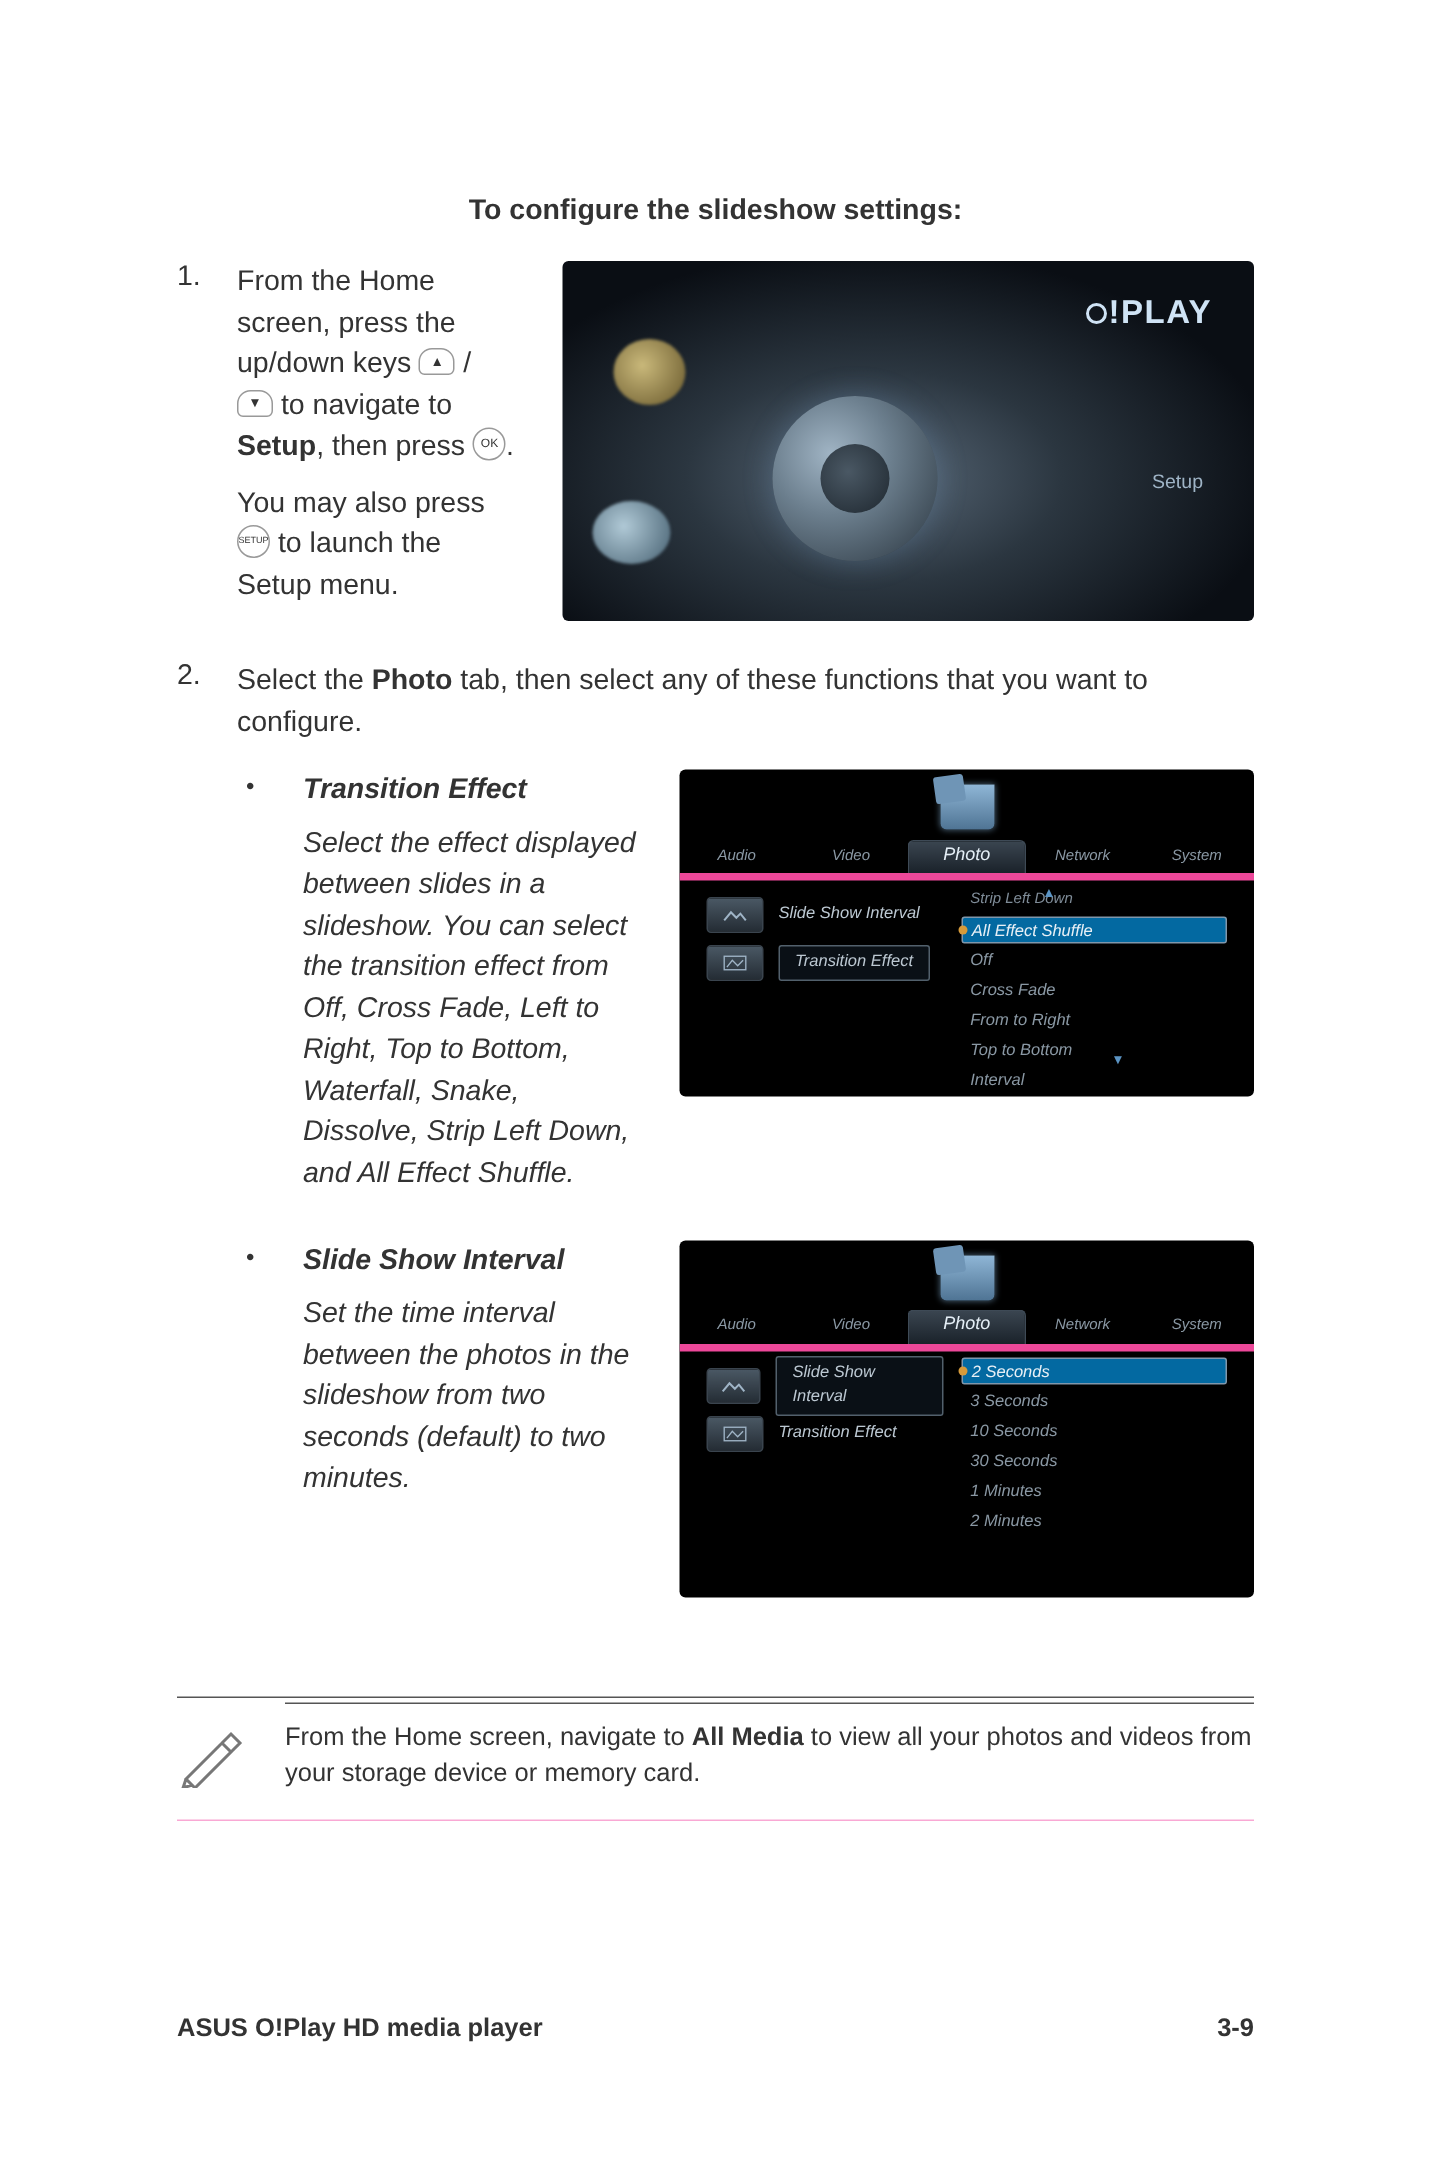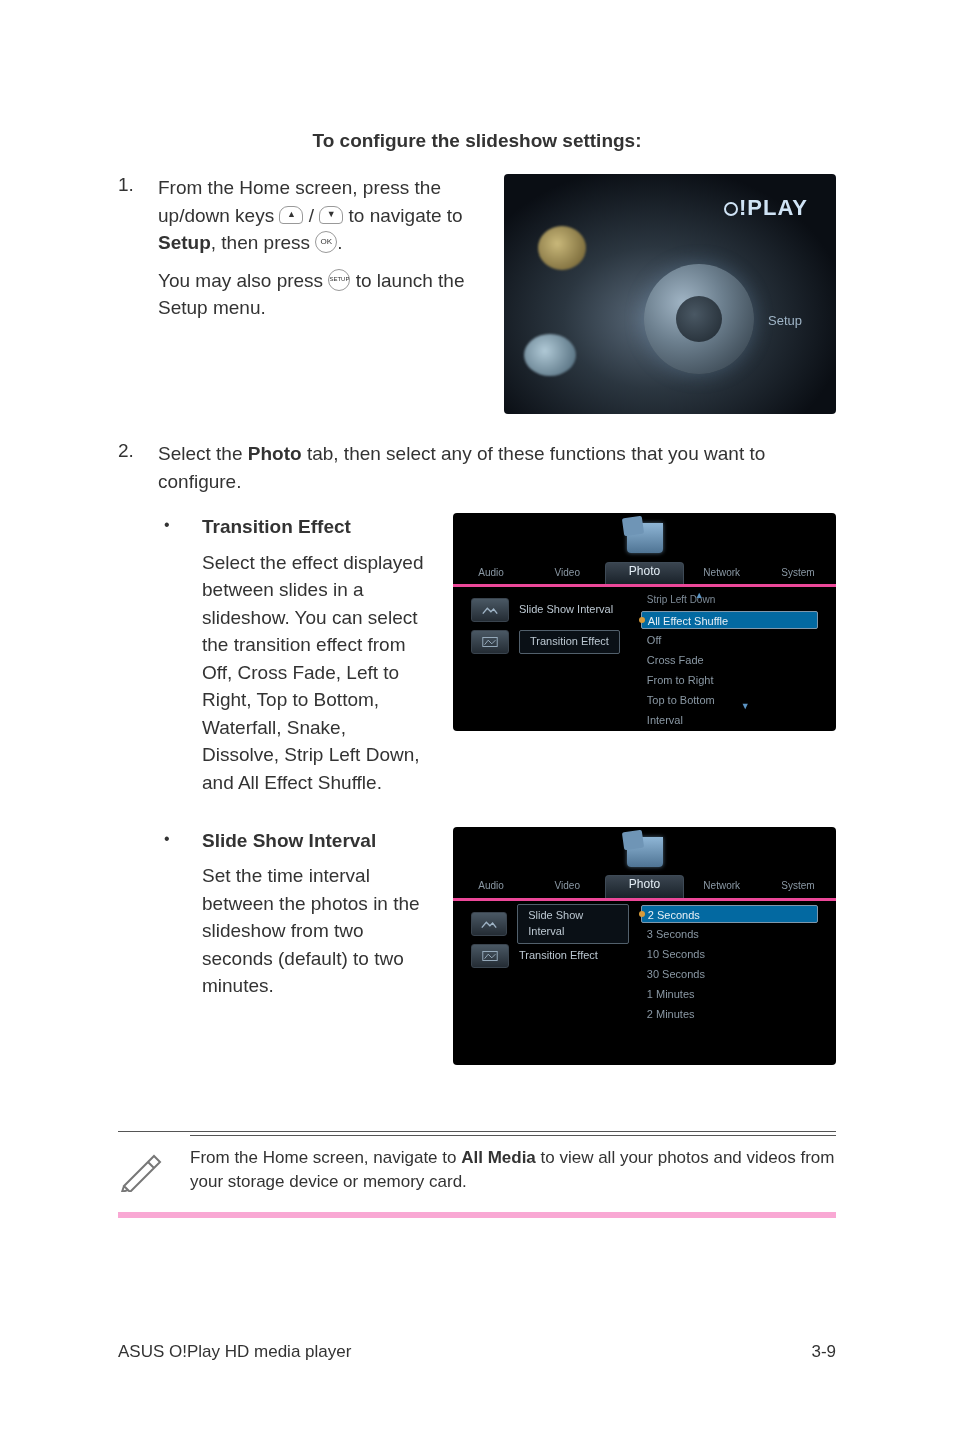--- a/index.html
+++ b/index.html
@@ -15,66 +15,66 @@
   .icon-key { display: inline-flex; align-items: center; justify-content: center; width: 24px; height: 18px; border: 1px solid #999; border-radius: 9px 9px 4px 4px; font-size: 9px; vertical-align: middle; position: relative; top: -2px; background: #fff; }
   .icon-key.round { border-radius: 50%; width: 22px; height: 22px; font-size: 8px; }
   .bullet-row { display: flex; margin-top: 18px; margin-bottom: 30px; }
   .bullet-dot { width: 44px; flex-shrink: 0; text-align: left; padding-left: 6px; font-size: 16px; }
   .bullet-body { flex: 1; }
   .bullet-title { font-weight: bold; font-size: 19px; margin-bottom: 8px; }
   .bullet-text { font-size: 19px; line-height: 1.45; }
   .shot { flex-shrink: 0; border-radius: 4px; overflow: hidden; }
 
   
-  .setup-shot { width: 332px; height: 240px; background: radial-gradient(ellipse at 45% 60%, #5a6a7a 0%, #2b3640 35%, #0a0e14 75%); position: relative; }
+  .setup-shot { width: 461px; height: 240px; background: radial-gradient(ellipse at 45% 60%, #5a6a7a 0%, #2b3640 35%, #0a0e14 75%); position: relative; }
   .oplay-logo { position: absolute; top: 18px; right: 28px; font-family: Arial, sans-serif; font-size: 22px; font-weight: bold; color: #cfe3f5; letter-spacing: 1px; }
   .oplay-logo .o { display:inline-block; border:2px solid #cfe3f5; width:14px; height:14px; border-radius:50%; vertical-align:-1px; margin-right:1px;}
   .gear { position: absolute; top: 90px; left: 140px; width: 110px; height: 110px; border-radius: 50%; background: radial-gradient(circle at 35% 35%, #a0b4c4 0%, #6c7f8e 40%, #3a4752 85%); box-shadow: 0 0 20px rgba(120,160,200,0.3); }
   .gear:before { content:""; position:absolute; left:32px; top:32px; width:46px; height:46px; border-radius:50%; background:radial-gradient(circle at 40% 40%, #4a5864, #1e272f);}
   .setup-label { position: absolute; top: 138px; right: 34px; font-size: 13px; color: #9fb4c6; }
   .blob { position:absolute; border-radius:50%; filter: blur(1px); }
   .blob.b1 { left:34px; top:52px; width:48px; height:44px; background:radial-gradient(circle at 40% 40%, #c9b87a, #7a6a3a 80%); }
   .blob.b2 { left:20px; top:160px; width:52px; height:42px; background:radial-gradient(circle at 40% 40%, #b0c9d6, #5a7484 80%); }
 
   
   .photo-shot { width: 383px; height: 218px; background: #000; position: relative; font-size: 11px; color: #8a98a4; }
   .ps-logo { position: absolute; top: 10px; left: 50%; transform: translateX(-50%); width: 36px; height: 30px; background: linear-gradient(#8fb6d6,#4f7494); border-radius: 0 0 4px 4px; box-shadow: 0 0 4px rgba(150,200,240,0.5);}
   .ps-logo:before { content:""; position:absolute; left:-4px; top:-6px; width:20px; height:18px; background:#6f95b6; border-radius:2px; transform:rotate(-8deg);}
-  .ps-tabs { position:absolute; top:46px; left:0; right:0; height:28px; display:flex; align-items:flex-end; border-bottom:3px solid #ec4899;}
+  .ps-tabs { position:absolute; top:46px; left:0; right:0; height:28px; display:flex; align-items:flex-end; border-bottom:5px solid #ec4899;}
   .ps-tab { flex:1; text-align:center; font-size:10px; padding-bottom:4px; }
   .ps-tab.active { background: linear-gradient(#3a4550,#1a222a); color:#e4eef6; border:1px solid #3e4a56; border-bottom:none; border-radius:4px 4px 0 0; font-size:12px; font-weight:500;}
   .ps-body { position:absolute; top:78px; left:0; right:0; bottom:0; display:flex; }
   .ps-left { width:48%; padding:6px 8px 0 18px; }
   .ps-right { flex:1; padding:0 18px 0 4px; position:relative; }
   .ps-item { display:flex; align-items:center; gap:10px; margin-bottom:6px; height:26px;}
   .ps-thumb { width:38px; height:24px; background:linear-gradient(#4a5864,#242c34); border-radius:3px; border:1px solid #3a444e; display:flex; align-items:center; justify-content:center;}
   .ps-thumb svg { width:18px; height:14px; }
   .ps-item-label { font-size:11px; color:#bcc8d2; }
   .ps-item-label.boxed { border:1px solid #52606c; padding:3px 10px; border-radius:2px; background:#0a1016;}
   .ps-opt { height:18px; line-height:18px; font-size:11px; padding-left:6px; margin-bottom:2px;}
   .ps-opt.sel { border:1px solid #8097ab; color:#e8f0f6; border-radius:2px; background:#0369a1;}
   .ps-opt.head { color:#7f8c98; font-size:10px;}
   .ps-right .arrow-up { position:absolute; top:-2px; left:58px; color:#5b94c4; font-size:9px;}
   .ps-right .arrow-down { position:absolute; bottom:18px; left:104px; color:#5b94c4; font-size:9px;}
   .ps-right .dot-mark { position:absolute; left:-2px; width:6px;height:6px;border-radius:50%;background:#d69a3a;}
   .note-icon { width: 60px; flex-shrink:0; padding-top:6px; }
   .note-container { margin-top: 36px; }
   .note-line-full { border-top:1px solid #555; }
   .note-line-short { border-top:1px solid #555; margin-left:72px; margin-top:3px;}
-  .note-row { display:flex; padding:10px 0 16px 0; border-bottom:6px solid #f9a8d4;}
+  .note-row { display:flex; padding:10px 0 16px 0; border-bottom:1px solid #f9a8d4;}
   .note-row .note-txt { font-size:17px; line-height:1.45; }
   .pen { stroke:#777; fill:none; stroke-width:2; }
 
   .step2-content { width:100%; }
   .step2-text { font-size:19px; line-height:1.45; margin-bottom:4px; }
-  .sub-row { display:flex; gap:26px; }
+  .sub-row { display:flex; gap:26px;font-style:italic; }
   .sub-row .left { flex:1; }
   .sub-row .right { width:383px; flex-shrink:0; }
 
-  .footer { position:absolute; bottom:76px; left:118px; right:118px; display:flex; justify-content:space-between; font-size:17px; color:#333;}
+  .footer { position:absolute; bottom:76px; left:118px; right:118px; display:flex; justify-content:space-between; font-size:17px; color:#333;font-weight:bold;}
   b { font-weight:bold; }
 </style>
 </head>
 <body>
 
 <div class="page">
   <div class="h1">To configure the slideshow settings:</div>
 
   <ol class="steps">
 

